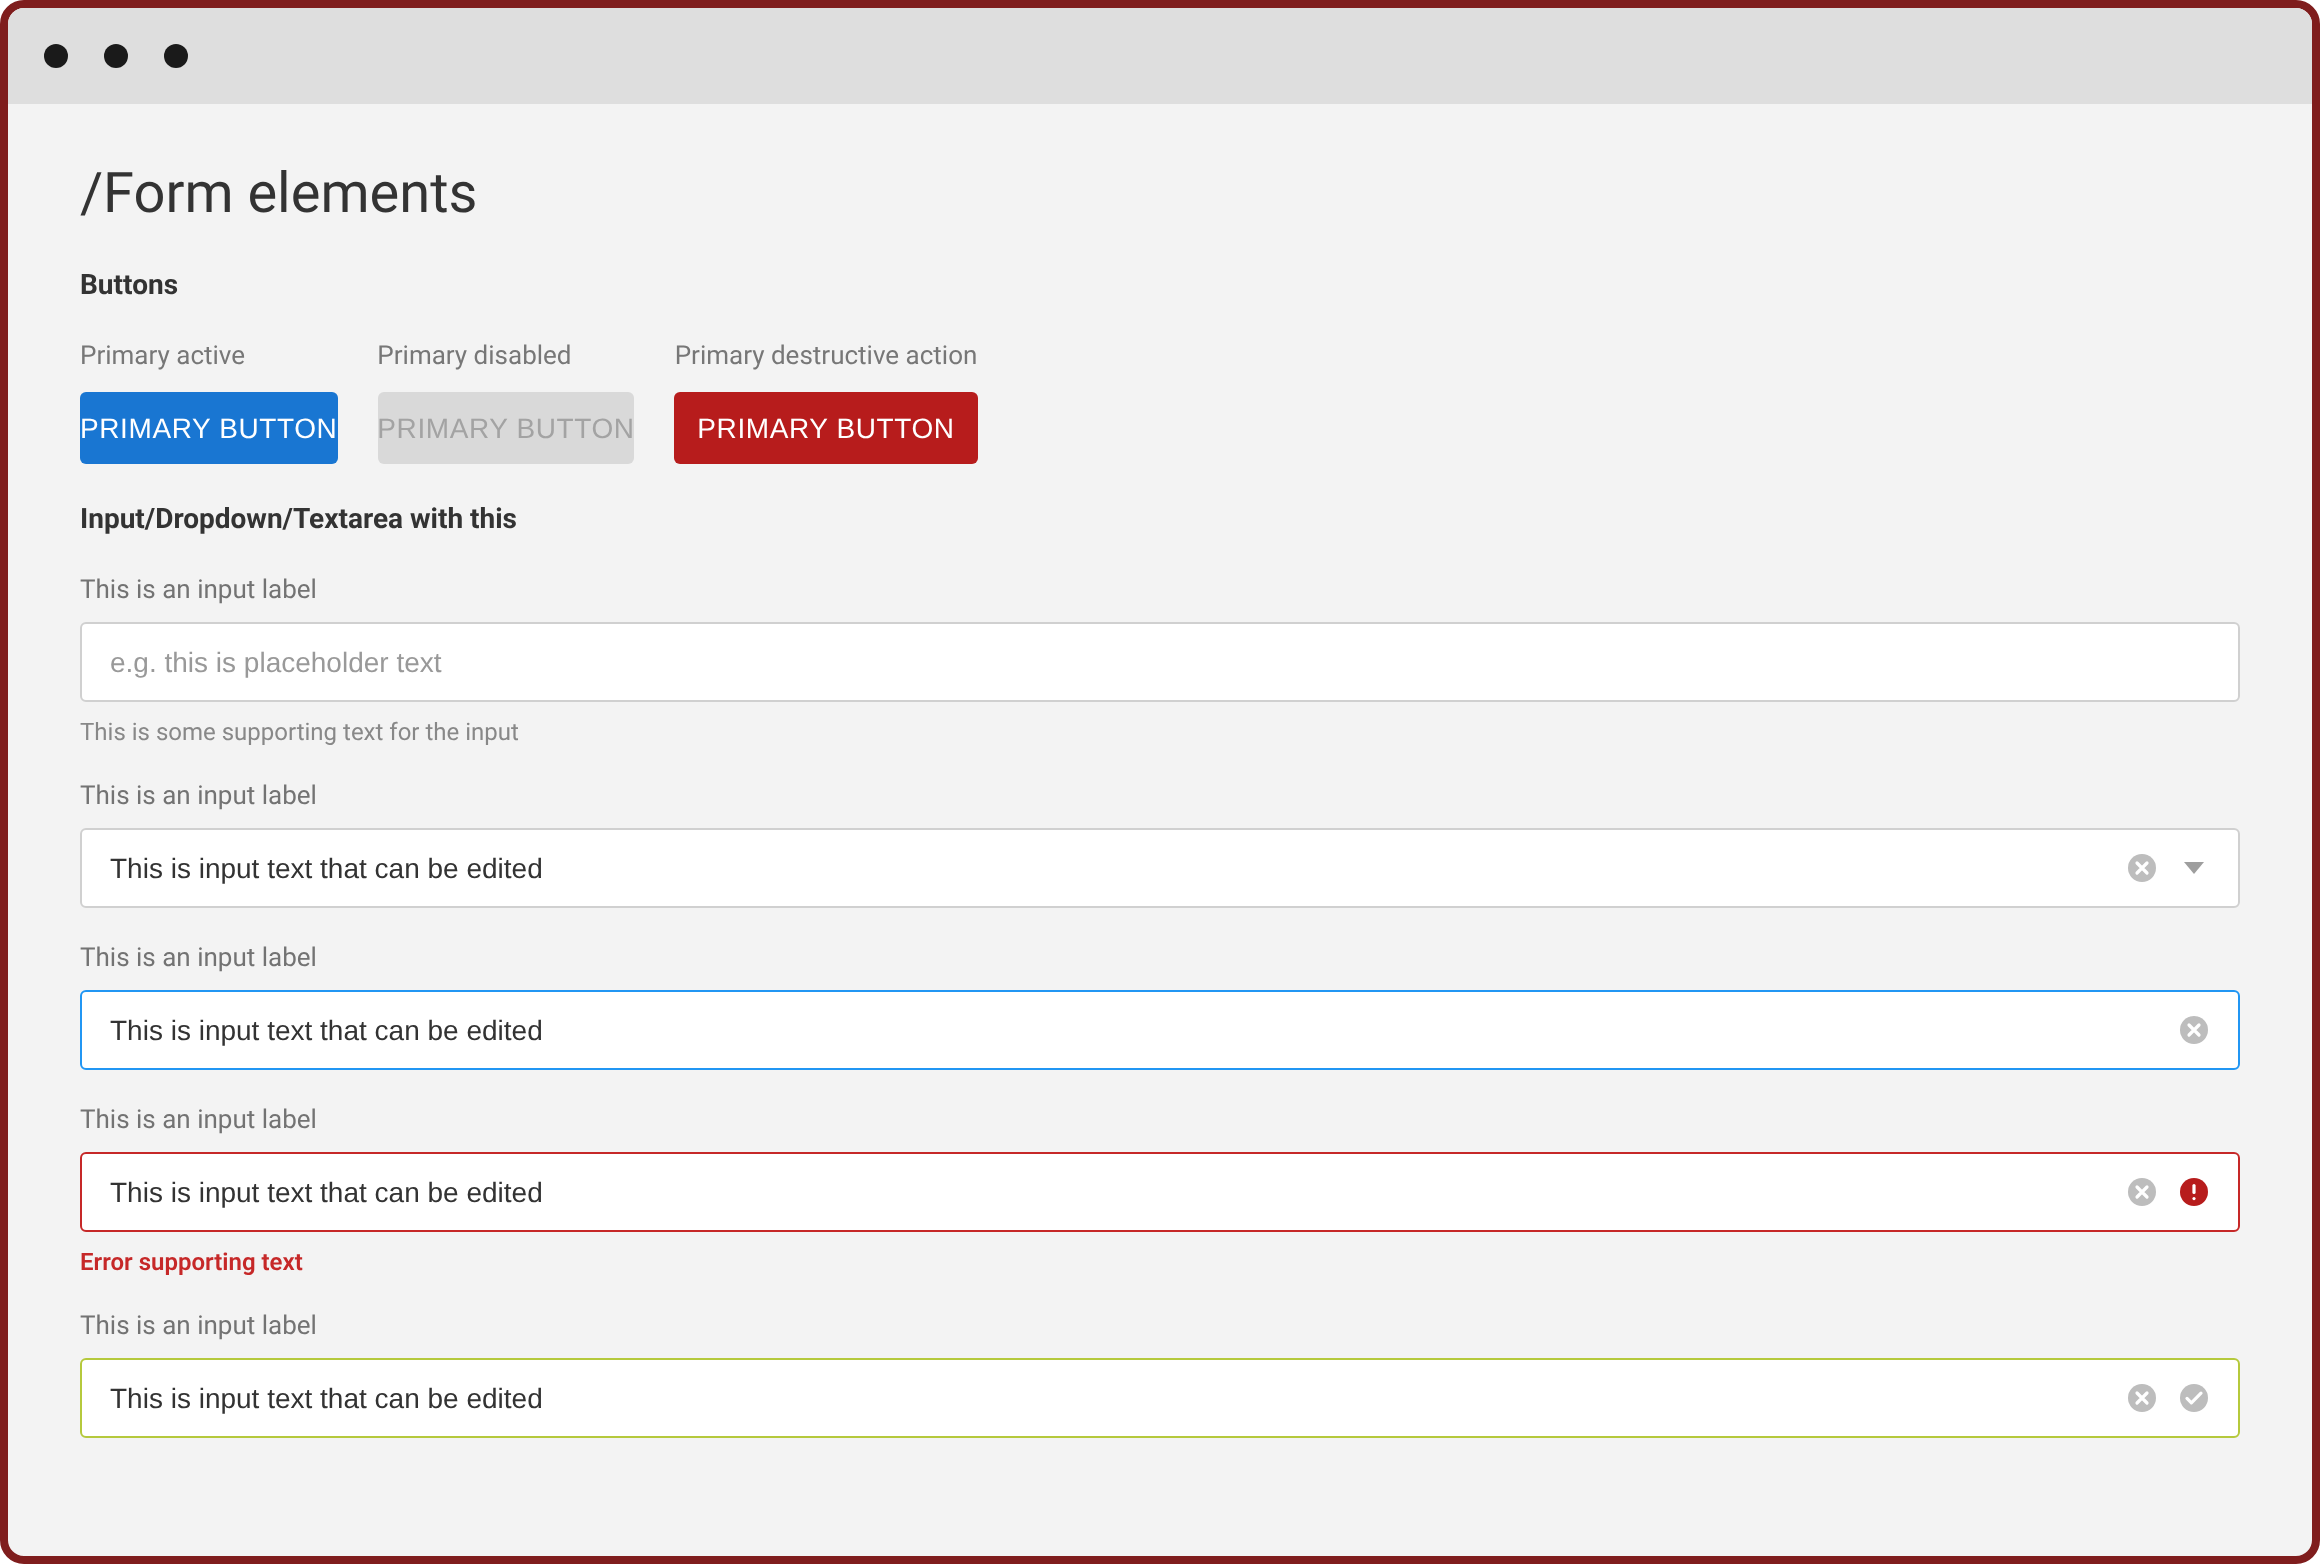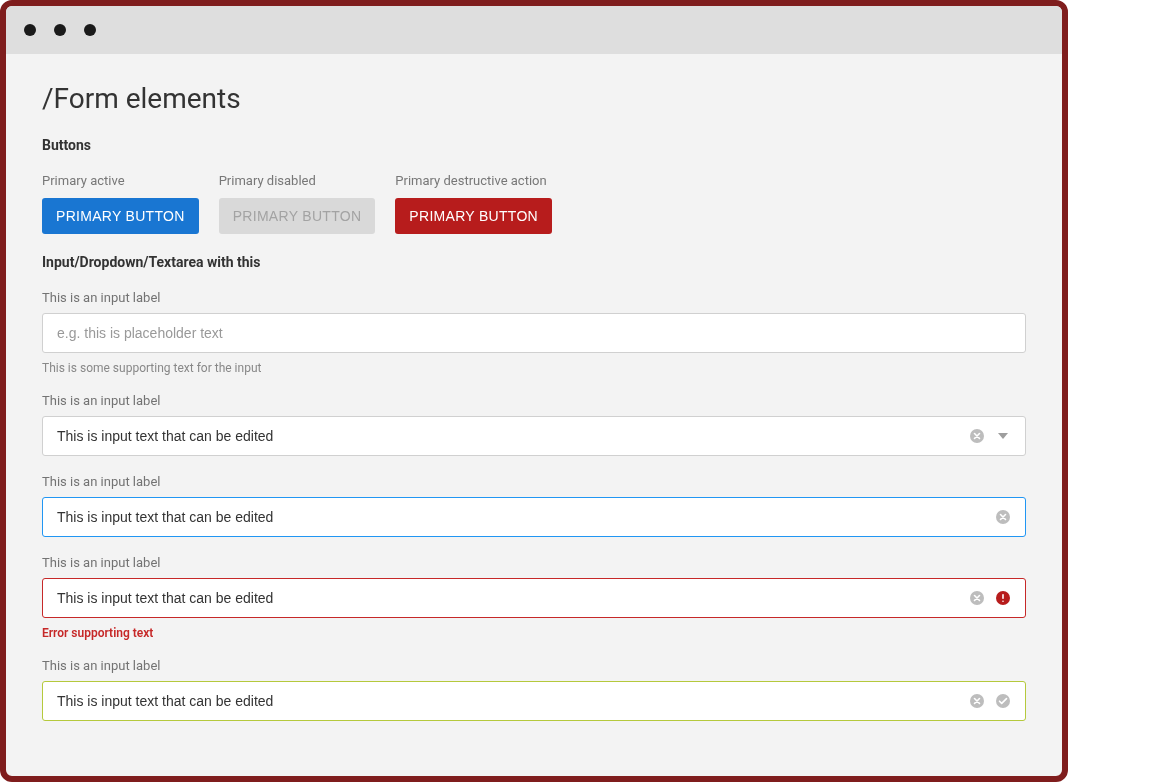--- a/index.html
+++ b/index.html
@@ -4,23 +4,23 @@
   <style>
     * { box-sizing: border-box; margin: 0; padding: 0; }
     body {
       font-family: -apple-system, BlinkMacSystemFont, "Segoe UI", Roboto, Helvetica, Arial, sans-serif;
       background: #fff;
       width: 1160px;
       height: 782px;
       overflow: hidden;
     }
     .window {
-      width: 1068px;
+      width: 1160px;
       height: 782px;
-      border: 6px solid #7f1d1d;
+      border: 4px solid #7f1d1d;
       border-radius: 12px;
       background: #f3f3f3;
       overflow: hidden;
     }
     .titlebar {
       height: 48px;
       background: #dedede;
       display: flex;
       align-items: center;
       padding: 0 18px;
@@ -58,21 +58,21 @@
       display: flex;
       flex-direction: column;
       gap: 10px;
     }
     .btn-label {
       font-size: 13px;
       color: #777;
       font-weight: 400;
     }
     .btn {
-      padding: 10px 14px;
+      padding: 10px 0;
       font-size: 14px;
       letter-spacing: 0.3px;
       border: none;
       border-radius: 3px;
       cursor: pointer;
       text-transform: uppercase;
       font-weight: 400;
       display: inline-flex;
       align-items: center;
       justify-content: center;

